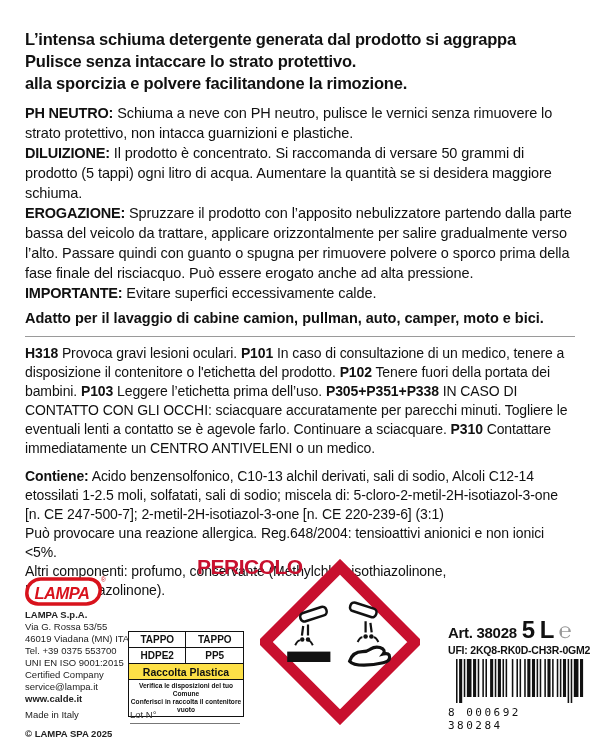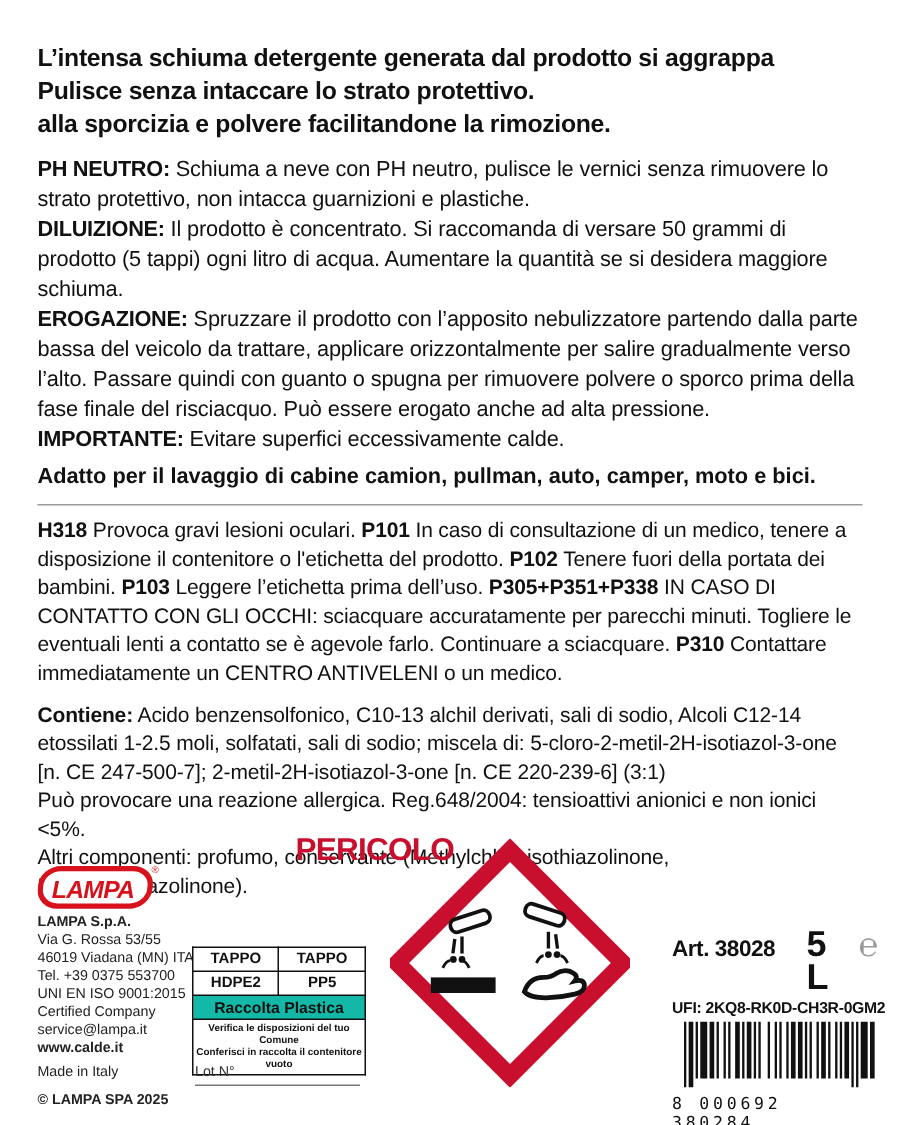--- a/index.html
+++ b/index.html
@@ -18,27 +18,27 @@
                font-size:21px;font-weight:bold;color:#c8102e;letter-spacing:-0.5px;}
   .logo-wrap{position:absolute;left:25px;top:22px;width:82px;height:32px;}
   .addr{position:absolute;left:25px;top:56px;width:120px;font-size:9.5px;line-height:12px;color:#222;}
   .addr .co-name{font-weight:bold;}
   .addr .site{font-weight:bold;}
   .addr .made{margin-top:4px;}
   .addr .copy{margin-top:7px;font-weight:bold;}
   .rtable{position:absolute;left:128px;top:78px;width:116px;border:1.2px solid #111;
           border-collapse:collapse;font-size:10px;text-align:center;background:#fff;}
   .rtable td{border:1px solid #111;padding:1px 2px;font-weight:bold;height:13px;}
-  .rtable .banner{background:#14b8a6;font-size:10.5px;}
+  .rtable .banner{background:#fde047;font-size:10.5px;}
   .rtable .notes{font-size:6.6px;line-height:8px;font-weight:bold;padding:2px 1px;}
   .lot{position:absolute;left:130px;top:156px;width:110px;font-size:9.5px;color:#333;
        border-bottom:1.2px solid #777;padding-bottom:3px;}
   .ghs{position:absolute;left:260px;top:6px;width:160px;height:166px;}
   .prodinfo{position:absolute;left:448px;top:66px;width:130px;}
-  .artline{display:flex;align-items:baseline;gap:21px;}
+  .artline{display:flex;align-items:baseline;gap:5px;}
   .artno{font-size:15px;font-weight:bold;letter-spacing:-0.3px;white-space:nowrap;}
   .size{font-size:24px;font-weight:bold;letter-spacing:-1px;line-height:22px;}
   .emark{font-size:22px;color:#9a9a9a;line-height:20px;}
   .ufi{font-size:10.5px;font-weight:bold;letter-spacing:-0.2px;margin-top:3px;white-space:nowrap;text-align:right;}
   .barcode{margin-top:3px;width:138px;}
   .bdigits{font-size:11px;letter-spacing:2.5px;margin-top:-1px;font-family:"DejaVu Sans Mono",monospace;}
   .logo-svg text{font-family:"Liberation Sans",sans-serif;}
 </style>
 </head>
 <body>

